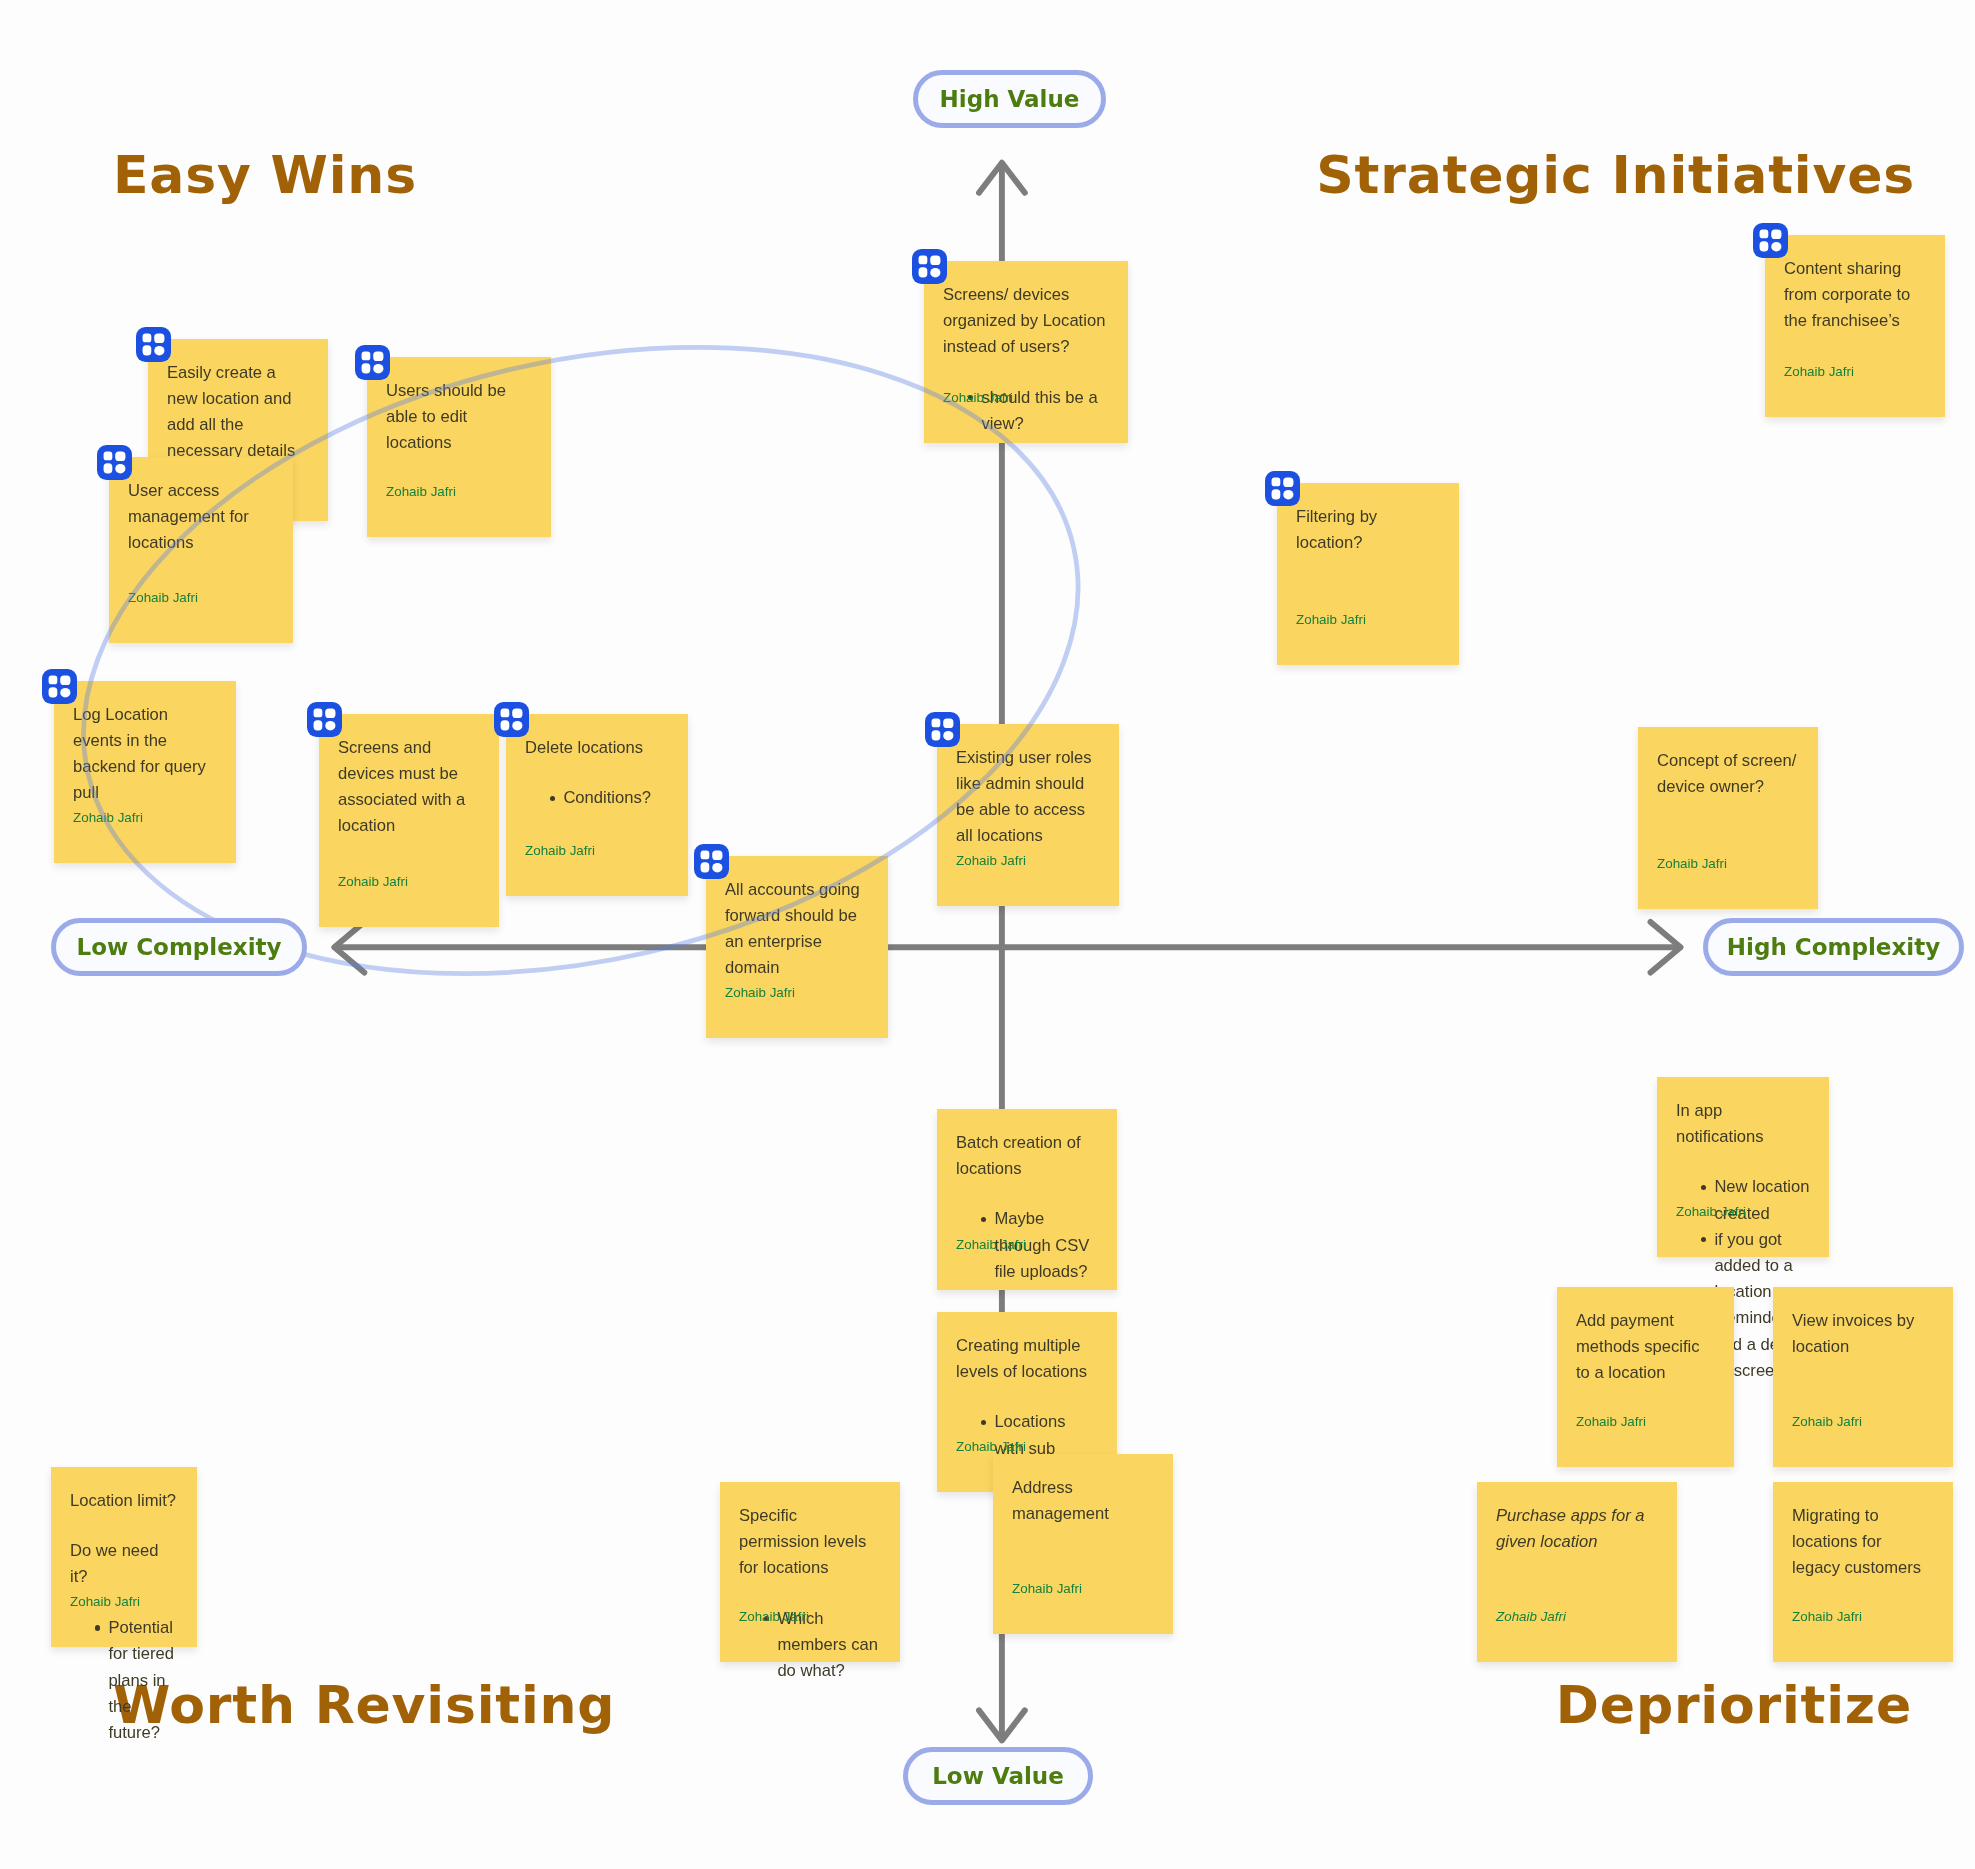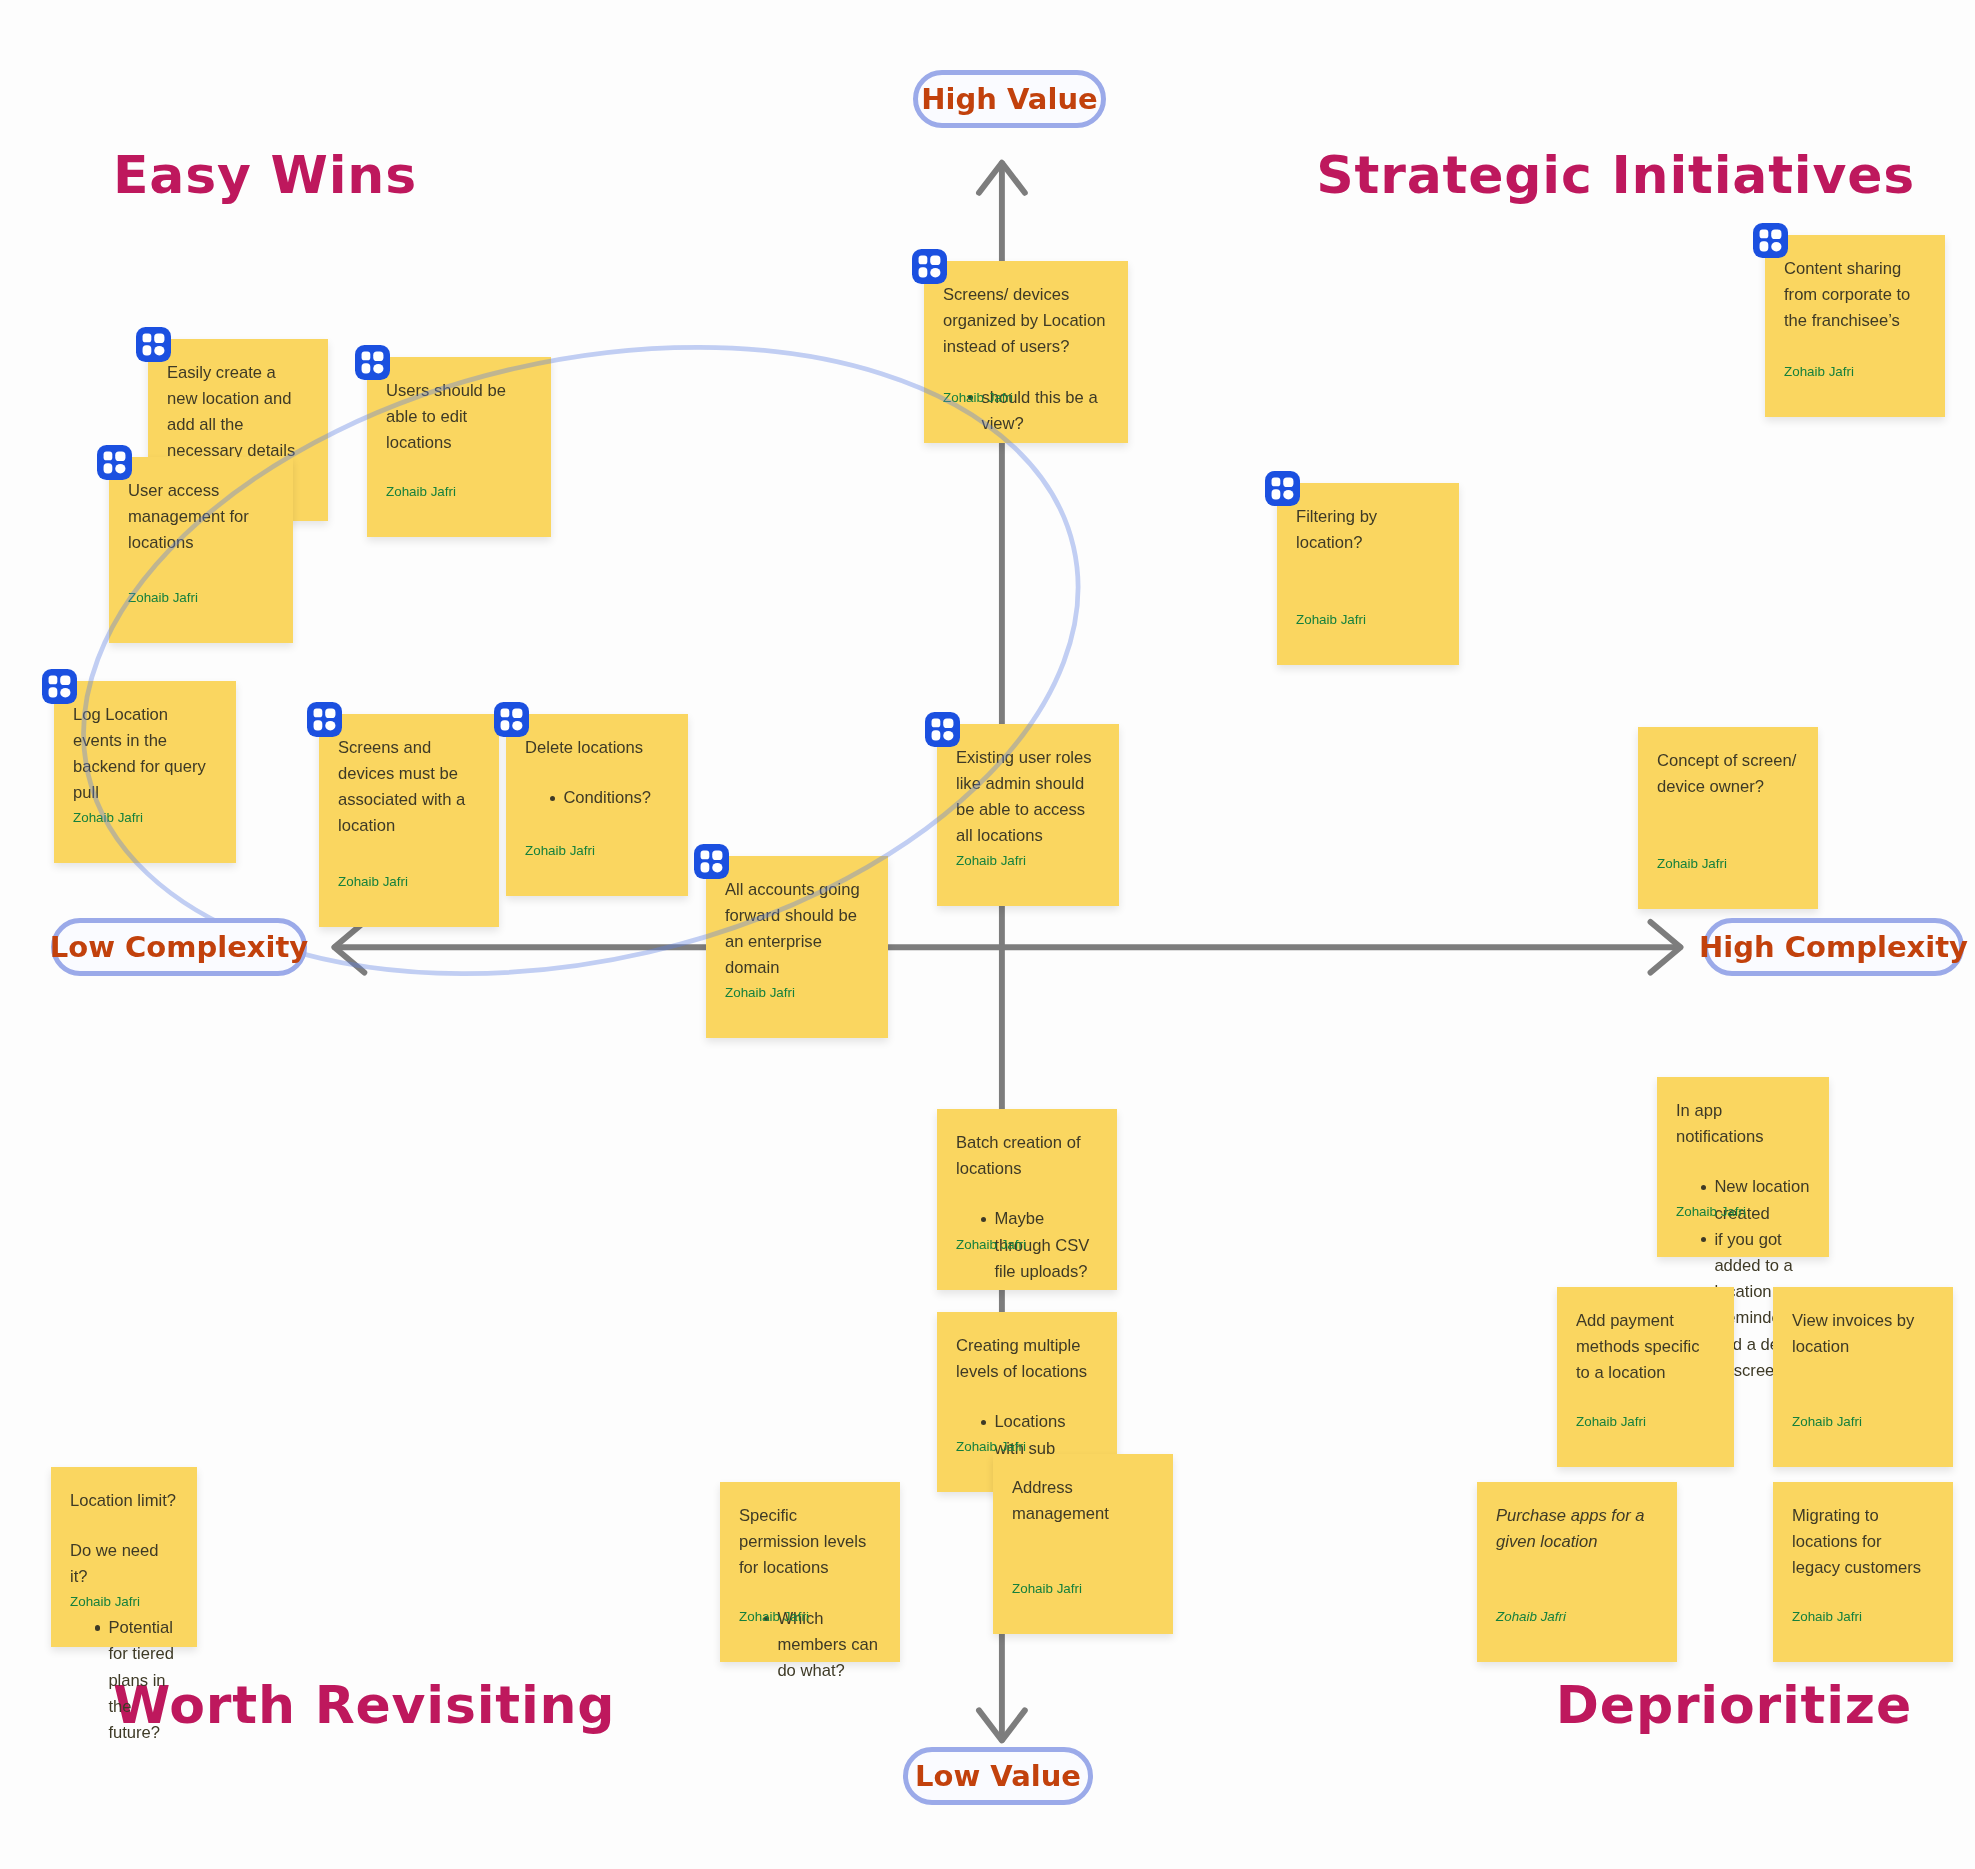--- a/index.html
+++ b/index.html
@@ -15,38 +15,38 @@
   #axes-layer { z-index: 1; }
   #ellipse-layer { z-index: 50; }
 
   .ghost-label {
     position: absolute;
     z-index: 0;
     font-family: "DejaVu Sans", sans-serif;
     font-weight: 700;
     font-size: 52px;
     letter-spacing: 0.8px;
-    color: #be185d;
+    color: #a16207;
     white-space: nowrap;
     user-select: none;
   }
 
   .axis-pill {
     position: absolute;
     z-index: 60;
     display: flex;
     align-items: center;
     justify-content: center;
     background: #fafbff;
     border: 5.5px solid #9baae9;
     border-radius: 47px;
     font-family: "DejaVu Sans", sans-serif;
     font-weight: 700;
-    font-size: 29px;
-    color: #c2410c;
+    font-size: 23px;
+    color: #4d7c0f;
     white-space: nowrap;
     box-sizing: border-box;
   }
 
   .note {
     position: absolute;
     background: #fad660;
     box-shadow: 0 4px 8px rgba(0,0,0,0.10);
     box-sizing: border-box;
     padding: 20.5px 19px 19px 19px;

